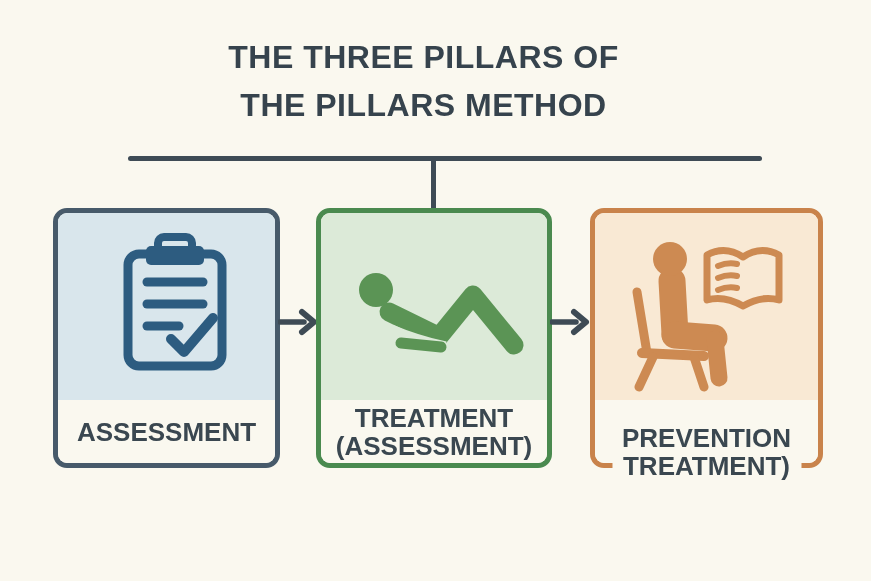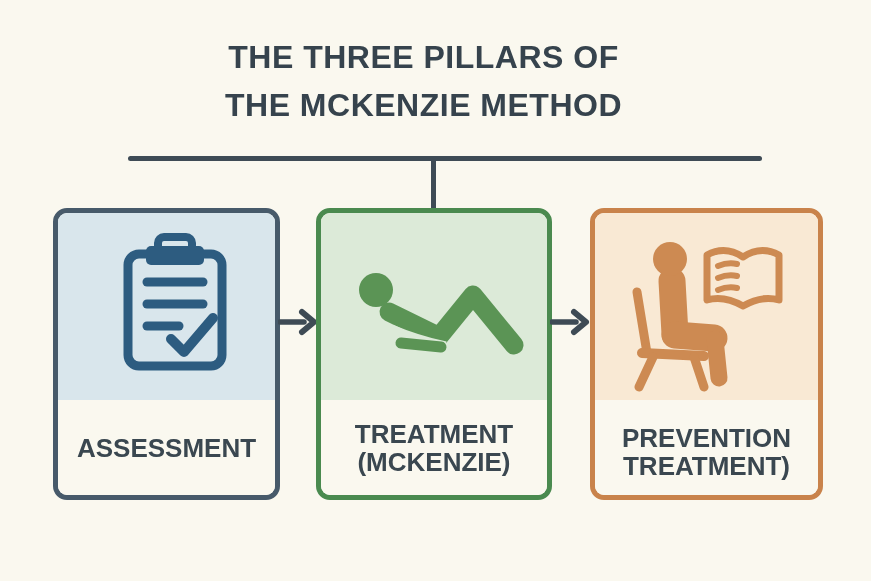--- a/index.html
+++ b/index.html
@@ -19,21 +19,21 @@
   }
   .hline{
     position:absolute;left:128px;top:156px;width:634px;height:5px;
     border-radius:3px;background:var(--connector,#3e4b55);
   }
   .vline{
     position:absolute;left:431px;top:158px;width:5px;height:53px;
     background:var(--connector,#3e4b55);
   }
   .pillar{
-    position:absolute;top:208px;height:292px;
+    position:absolute;top:208px;height:260px;
     box-sizing:border-box;
     border:5px solid var(--border);
     border-radius:14px;
   }
   .pillar-0{left:53px;width:227px;}
   .pillar-1{left:316px;width:236px;}
   .pillar-2{left:590px;width:233px;padding-left:12px;}
   .pillar-top{
     position:absolute;left:0;right:0;top:0;height:187px;
     background:var(--fill);
@@ -69,21 +69,21 @@
   .arrow-1{left:278px;}
   .arrow-2{left:550px;}
 </style>
 </head>
 <body>
 
 <div class="canvas" style="--bg: #faf8ef; --title-text: #36434d; --connector: #3e4b55; --label-text: #3a4750;">
 
   <div class="title">
     <div>THE THREE PILLARS OF</div>
-    <div>THE MCKENZIE METHOD</div>
+    <div>THE PILLARS METHOD</div>
   </div>
 
   <div class="hline"></div>
   <div class="vline"></div>
 
   <div class="pillar pillar-0" style="--border: #475a6a; --fill: #d9e6ec; --icon: #2d5c80;">
     <div class="pillar-top">
       <svg class="icon-svg icon-clipboard" width="110" height="140" viewBox="0 0 110 140">
         <g stroke="currentColor" fill="none">
           <rect x="8" y="21" width="94" height="112" rx="11" stroke-width="9"></rect>
@@ -118,21 +118,21 @@
           <path d="M41 52 L90 76" stroke-width="19" stroke-linecap="round"></path>
           <path d="M90 78 L125 35 L166 85" stroke-width="19" stroke-linecap="round" stroke-linejoin="round"></path>
           <path d="M44 67 Q70 78 98 84" stroke="var(--fill)" stroke-width="5"></path>
           <path d="M53 83 L93 87" stroke-width="11" stroke-linecap="round"></path>
         </g>
       </svg>
     </div>
     <div class="pillar-bottom">
       <div class="pillar-label">
         <div>TREATMENT</div>
-        <div>(MCKENZIE)</div>
+        <div>(ASSESSMENT)</div>
       </div>
     </div>
   </div>
 
   <svg class="arrow arrow-2" viewBox="0 0 40 28">
     <g stroke="currentColor" fill="none">
       <path d="M2 14 L26 14" stroke-width="5.5" stroke-linecap="round"></path>
       <path d="M24 4 L36 14 L24 24" stroke-width="6" stroke-linecap="round" stroke-linejoin="round"></path>
     </g>
   </svg>

